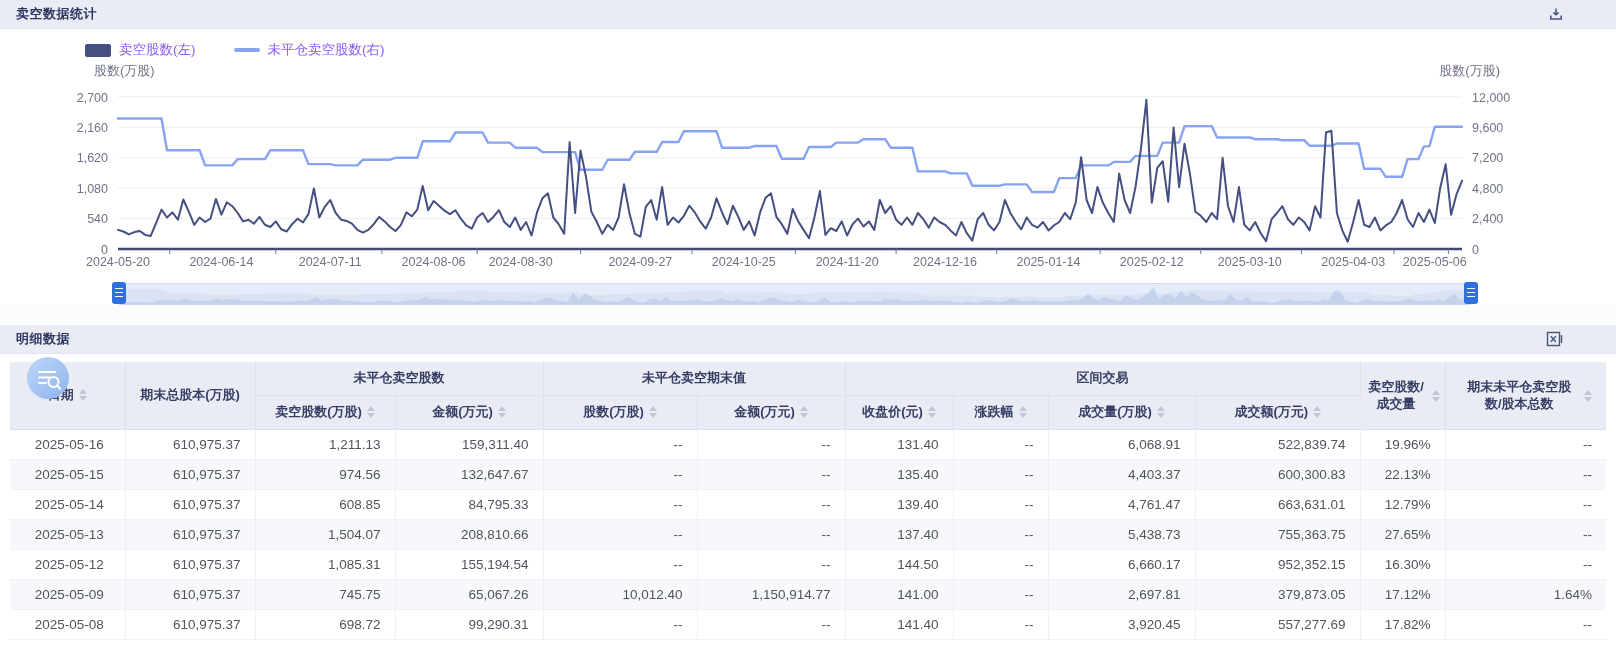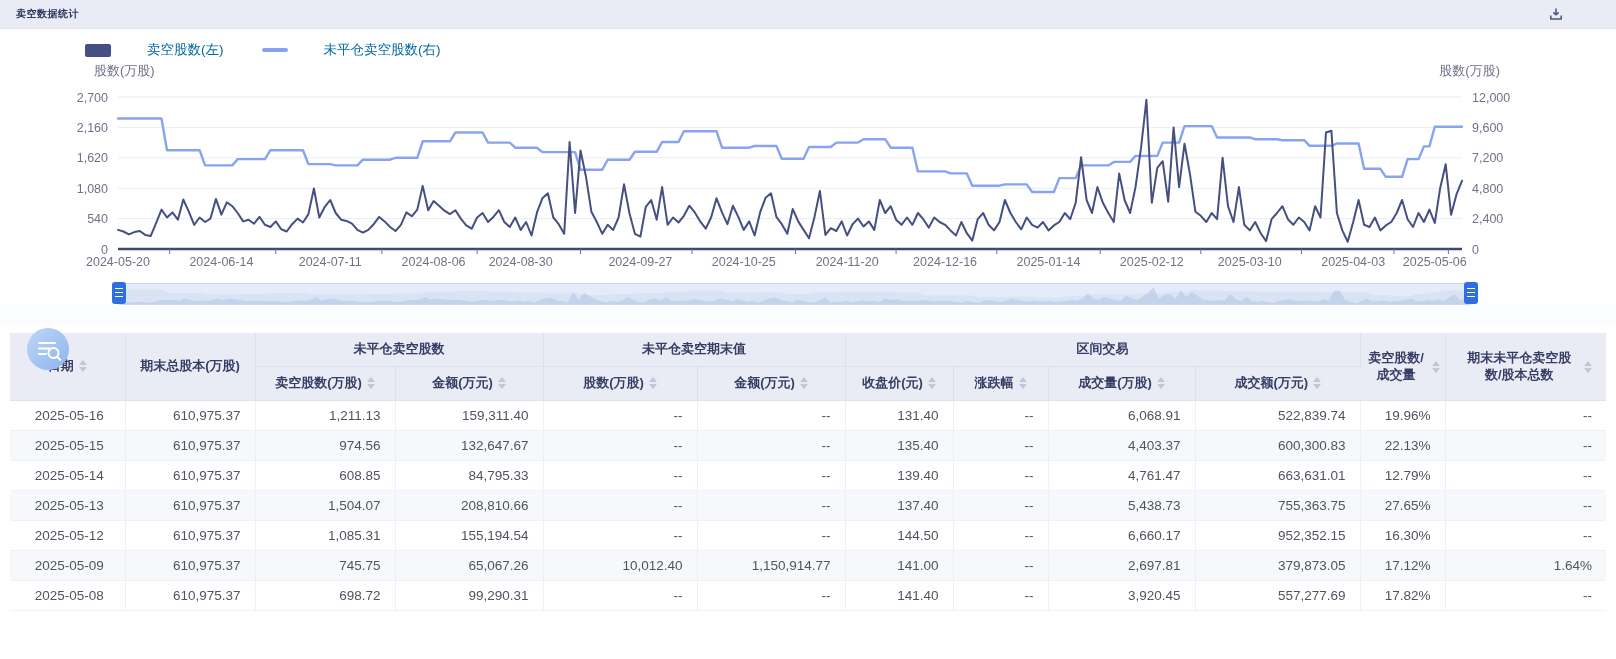--- a/index.html
+++ b/index.html
@@ -6,28 +6,28 @@
   body{
     width:1616px;height:659px;overflow:hidden;background:#ffffff;
     font-family:"Liberation Sans","DejaVu Sans",sans-serif;
     -webkit-font-smoothing:antialiased;
   }
   .card{background:#fff;}
   .card-head{
     height:28px;background:#e9ecf5;display:flex;align-items:center;
     justify-content:space-between;padding:0 52px 0 16px;border-bottom:1px solid #e2e5f0;
   }
-  .card-title{font-size:10px;font-weight:700;color:#2e3660;letter-spacing:.5px;}
+  .card-title{font-size:13px;font-weight:700;color:#2e3660;letter-spacing:.5px;}
   .icon-btn{background:none;border:none;padding:0;cursor:pointer;line-height:0;}
   
   .legend{display:flex;align-items:center;gap:38px;padding-left:85px;margin-top:12px;height:18px;}
   .legend-item{display:flex;align-items:center;gap:8px;cursor:pointer;}
   .lg-rect{width:26px;height:13px;border-radius:2px;}
   .lg-line{width:26px;height:4px;border-radius:2px;}
-  .legend-label{font-size:13.5px;color:#0369a1;margin-left:28px;}
+  .legend-label{font-size:13.5px;color:#8b5cf6;}
   #chart-svg{display:block;}
   #chart-svg text{font-family:"Liberation Sans","DejaVu Sans",sans-serif;}
   .axis-name{font-size:13px;fill:#6f7287;}
   .tick-label{font-size:12.5px;fill:#6e7387;}
   .x-label{font-size:12.5px;fill:#707387;}
   .dz{position:relative;margin:12px 0 0 118px;width:1352px;height:20px;
       background:#e3ecf8;border:1px solid #cdd9ef;border-radius:2px;}
   .dz svg{display:block;}
   .dz-handle{position:absolute;top:-2px;width:14px;height:22px;background:#2f6fe0;
       border-radius:3px;cursor:ew-resize;}
@@ -148,20 +148,30 @@
         </svg>
       <div class="dz-handle left"></div>
       <div class="dz-handle right"></div>
     </div>
   </div>
 </div>
 
 <div class="gap"></div>
 
 <div class="card">
+  <div class="card-head">
+    <span class="card-title">明细数据</span>
+    <button class="icon-btn">
+      <svg width="18" height="16" viewBox="0 0 18 16" fill="none">
+        <rect x="1.5" y="1.5" width="12" height="13" stroke="#4a5578" stroke-width="1.4"></rect>
+        <path d="M4.8 5.2l5 5.6M9.8 5.2l-5 5.6" stroke="#4a5578" stroke-width="1.4"></path>
+        <path d="M15.5 4v8" stroke="#4a5578" stroke-width="1.4"></path>
+      </svg>
+    </button>
+  </div>
 
   <div class="table-wrap">
     <span class="corner-badge">
       <svg width="44" height="44" viewBox="0 0 44 44">
         <defs>
           <linearGradient id="bgrad" x1="0" y1="0" x2="1" y2="1">
             <stop offset="0" stop-color="#bcd6f7"></stop>
               <stop offset="1" stop-color="#8fb4ee"></stop>
           </linearGradient>
         </defs>

